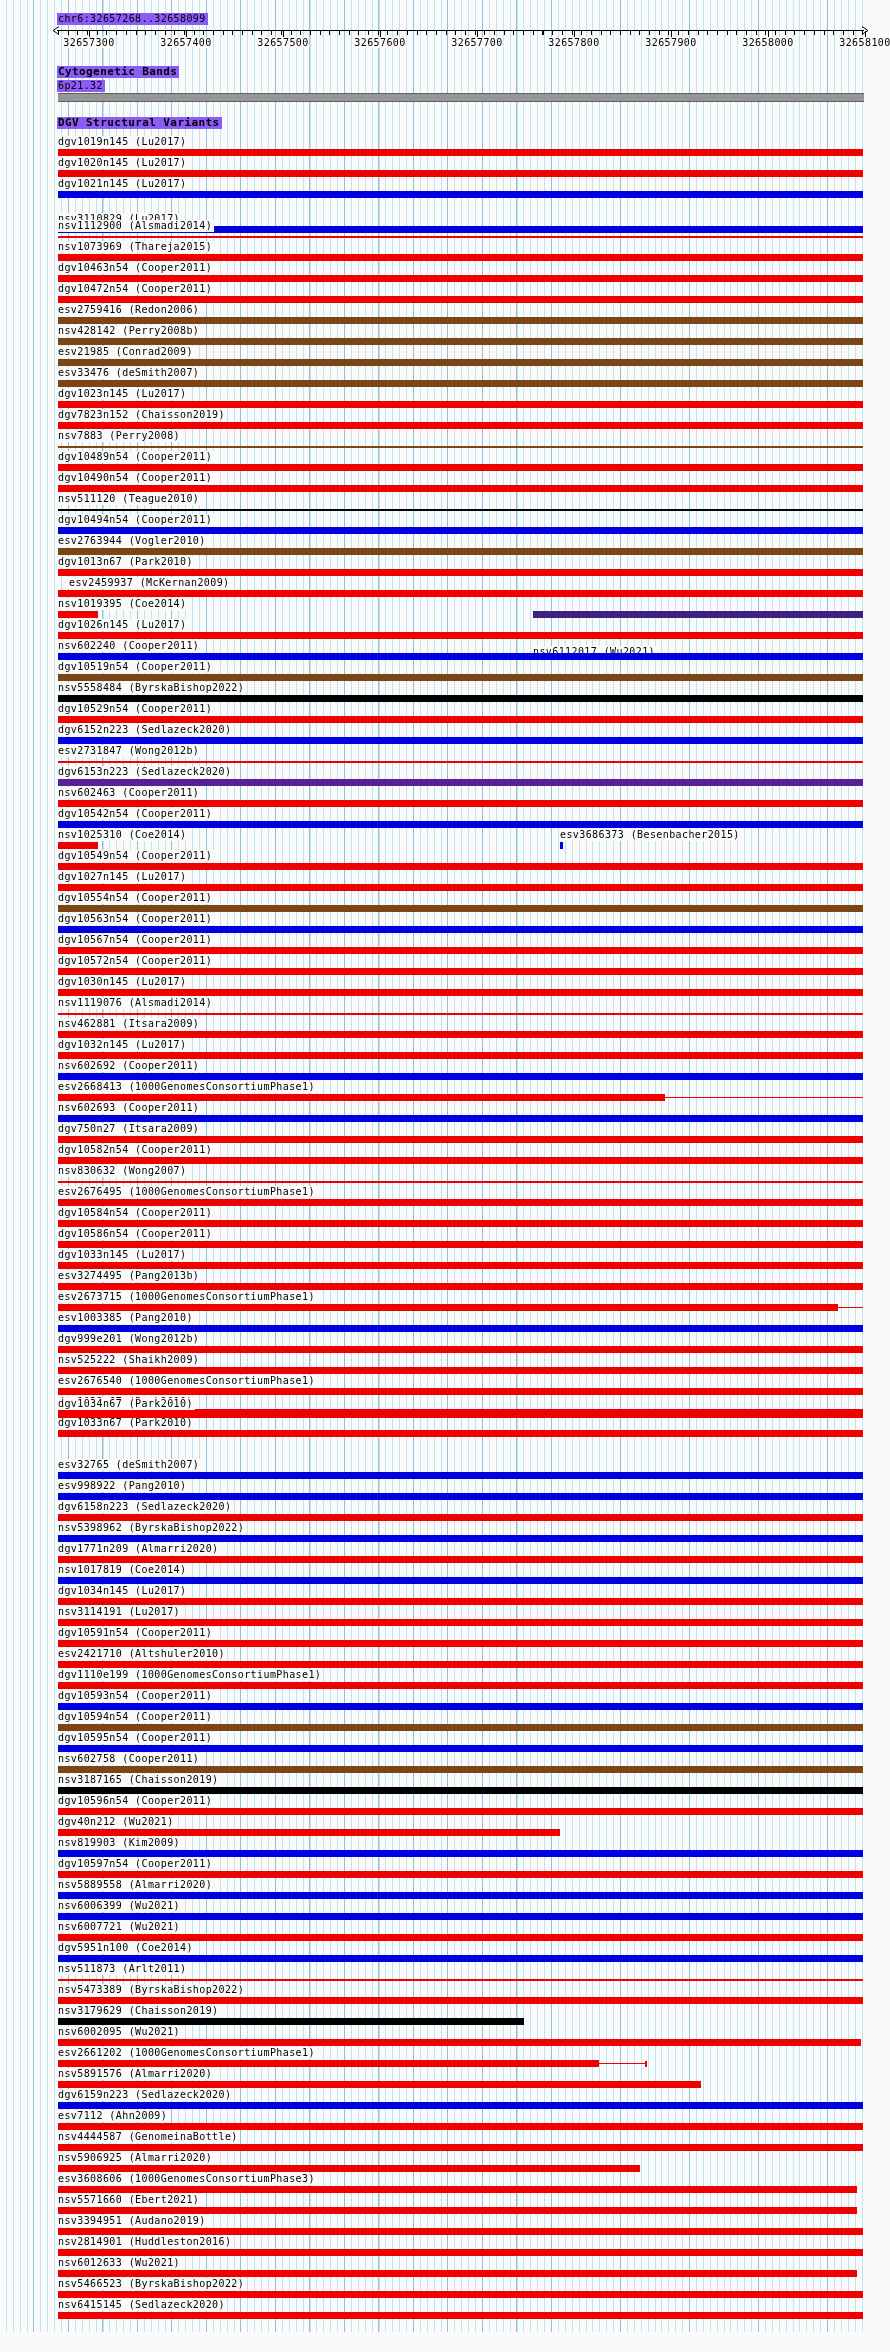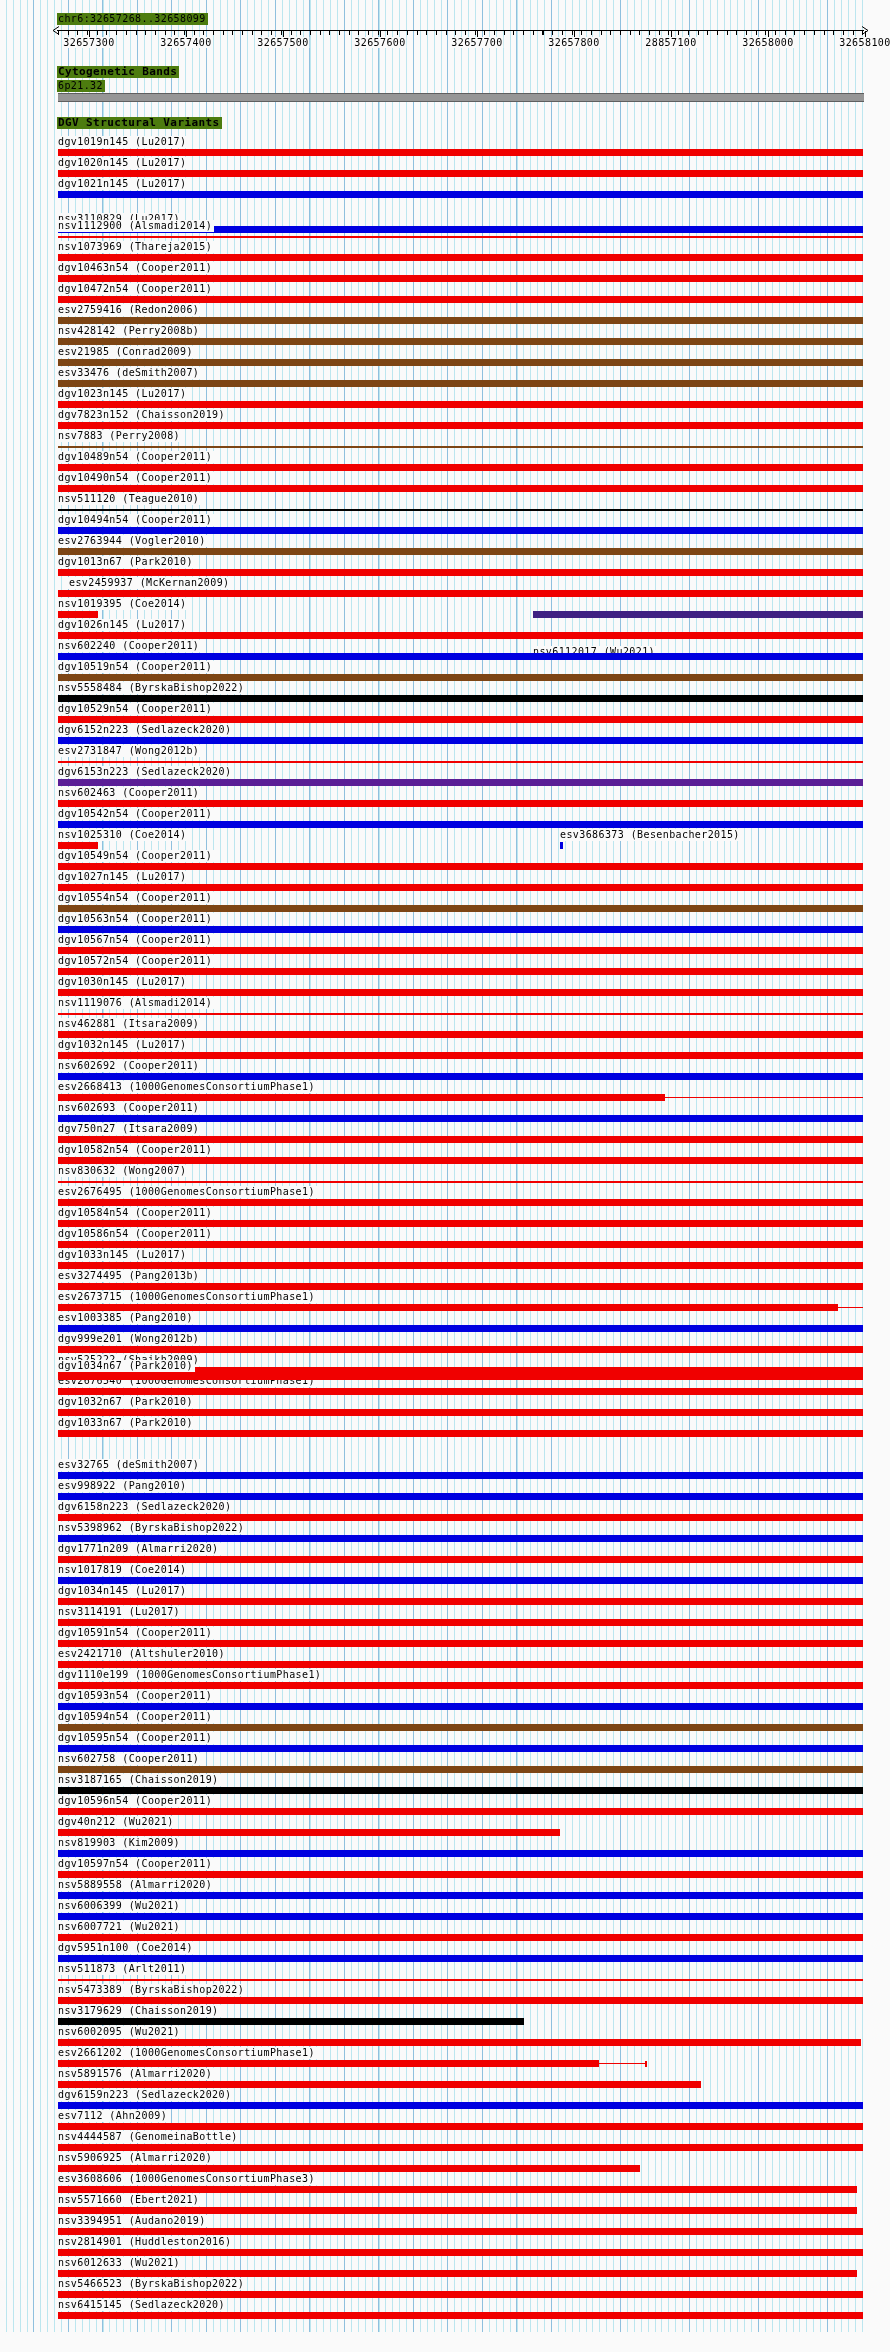--- a/index.html
+++ b/index.html
@@ -4,21 +4,21 @@
 <style>
   html,body{margin:0;padding:0;}
   #screen{position:relative;width:890px;height:2352px;overflow:hidden;
     background:#FAFAFA;font-family:"DejaVu Sans Mono","Liberation Mono",monospace;
     color:#000;}
   #grid{position:absolute;left:0;top:0;width:864px;height:2332px;
     background:
       repeating-linear-gradient(90deg, transparent 0px, transparent 33.5px, #8FC0DE 33.5px, #8FC0DE 34.5px),
       repeating-linear-gradient(90deg, transparent 0px, transparent 5.9px, #BCE6EF 5.9px, #BCE6EF 6.9px);}
   .txt{position:absolute;font-size:10px;letter-spacing:0.4px;line-height:12px;
-    background:#4d7c0f;white-space:nowrap;padding:0 2px 0 1px;}
+    background:#8b5cf6;white-space:nowrap;padding:0 2px 0 1px;}
   .bold{font-weight:bold;font-size:11px;}
   #ruler-line{position:absolute;top:30px;left:57px;width:807px;height:1px;background:#000;}
   #minor-ticks{position:absolute;top:31px;left:58px;width:806px;height:4px;
     background:repeating-linear-gradient(90deg,#000 0px,#000 1px,transparent 1px,transparent 9.69px);}
   .major-tick{position:absolute;top:31px;width:1px;height:7px;background:#000;}
   .tick-label{position:absolute;top:37px;transform:translateX(-50%);font-size:10px;
     letter-spacing:0.4px;background:#FAFAFA;padding:0 1px;}
   .arrow{position:absolute;top:26px;}
   #band-bar{position:absolute;left:58px;top:93px;width:806px;height:9px;
     background:#969696;border-top:1px solid #5F5F5F;border-bottom:1px solid #5F5F5F;box-sizing:border-box;}
@@ -51,21 +51,21 @@
       <div class="tick-label" style="left: 186.029px;">32657400</div>
       <div class="major-tick" style="left: 283.02px;"></div>
       <div class="tick-label" style="left: 283.02px;">32657500</div>
       <div class="major-tick" style="left: 380.012px;"></div>
       <div class="tick-label" style="left: 380.012px;">32657600</div>
       <div class="major-tick" style="left: 477.004px;"></div>
       <div class="tick-label" style="left: 477.004px;">32657700</div>
       <div class="major-tick" style="left: 573.995px;"></div>
       <div class="tick-label" style="left: 573.995px;">32657800</div>
       <div class="major-tick" style="left: 670.987px;"></div>
-      <div class="tick-label" style="left: 670.987px;">28857100</div>
+      <div class="tick-label" style="left: 670.987px;">32657900</div>
       <div class="major-tick" style="left: 767.978px;"></div>
       <div class="tick-label" style="left: 767.978px;">32658000</div>
       <div class="major-tick" style="left: 864.97px;"></div>
       <div class="tick-label" style="left: 864.97px;">32658100</div>
     </div>
 
   <div class="txt bold" style="top:66px;left:57px;">Cytogenetic Bands</div>
   <div class="txt" style="top:80px;left:57px;">6p21.32</div>
   <div id="band-bar"></div>
 
@@ -318,21 +318,21 @@
         <div class="vbar" style="left: 58px; width: 805px; background: rgb(240, 0, 0);"></div>
       </div>
       <div class="row" style="top: 1396px; text-align: right;">
         <span class="vlabel" style="left: 57px;">dgv1032n67 (Park2010)</span>
         <div class="vbar" style="left: 58px; width: 805px; background: rgb(240, 0, 0);"></div>
       </div>
       <div class="row" style="top: 1417px;">
         <span class="vlabel" style="left: 57px;">dgv1033n67 (Park2010)</span>
         <div class="vbar" style="left: 58px; width: 805px; background: rgb(240, 0, 0);"></div>
       </div>
-      <div class="row" style="top: 1360px;">
+      <div class="row" style="top: 1398px;">
         <span class="vlabel" style="left: 57px;">dgv1034n67 (Park2010)</span>
         <div class="vbar" style="left: 58px; width: 805px; background: rgb(240, 0, 0);"></div>
       </div>
       <div class="row" style="top: 1459px;">
         <span class="vlabel" style="left: 57px;">esv32765 (deSmith2007)</span>
         <div class="vbar" style="left: 58px; width: 805px; background: rgb(0, 0, 224);"></div>
       </div>
       <div class="row" style="top: 1480px;">
         <span class="vlabel" style="left: 57px;">esv998922 (Pang2010)</span>
         <div class="vbar" style="left: 58px; width: 805px; background: rgb(0, 0, 224);"></div>

